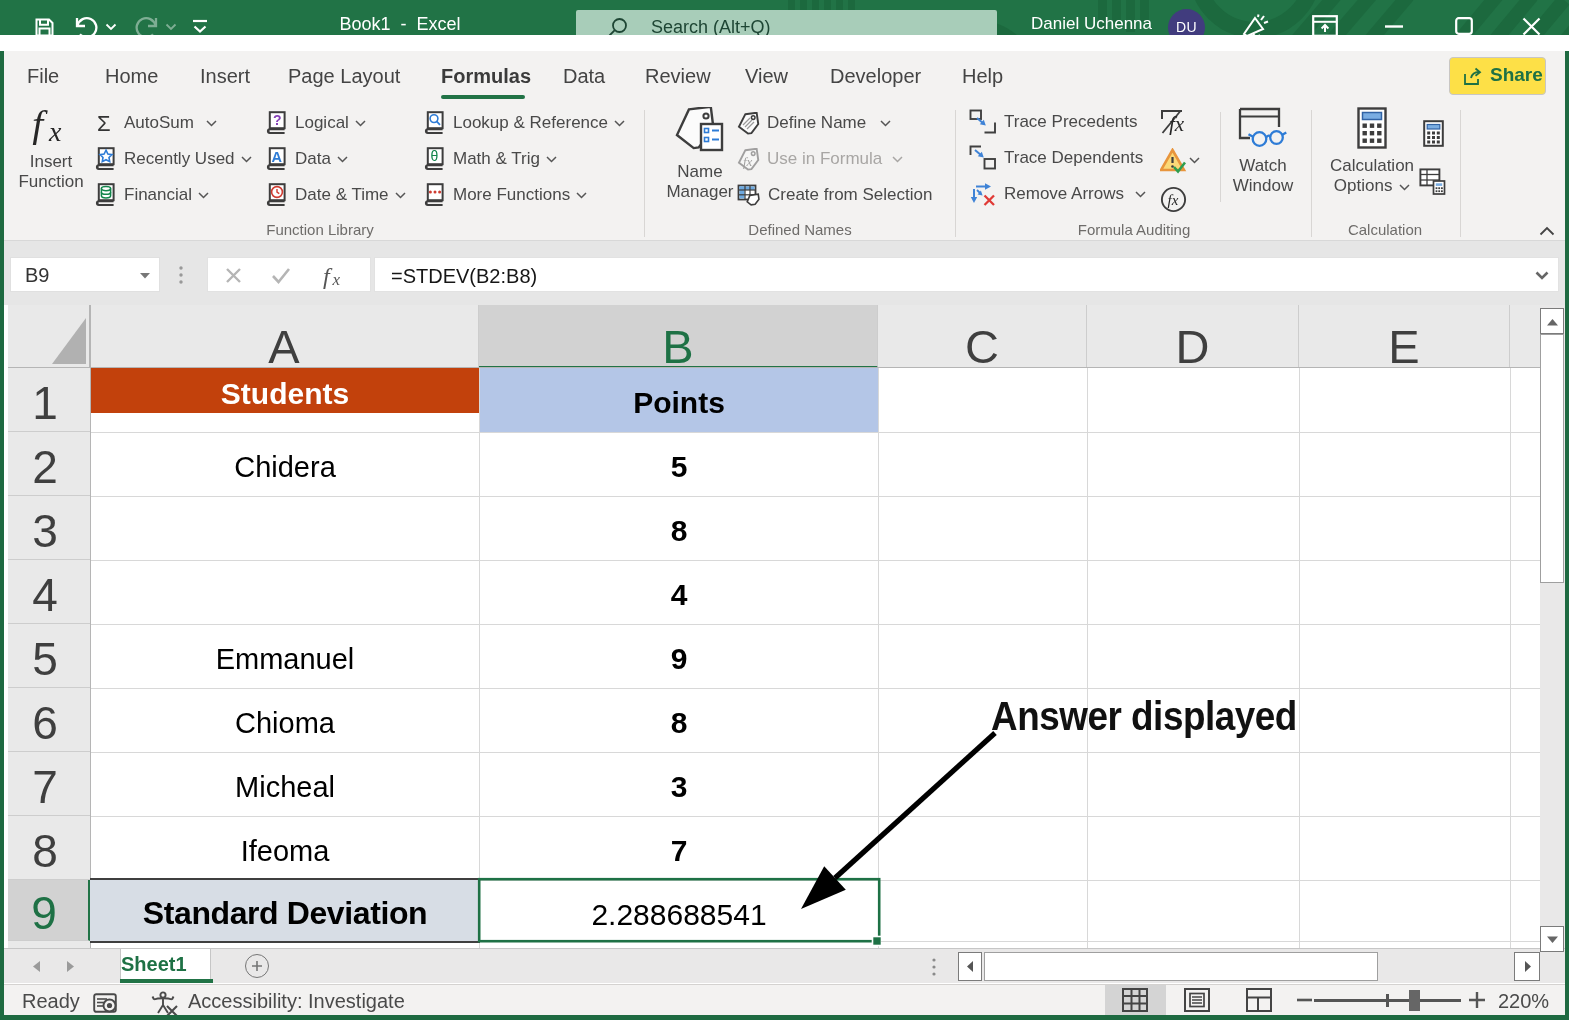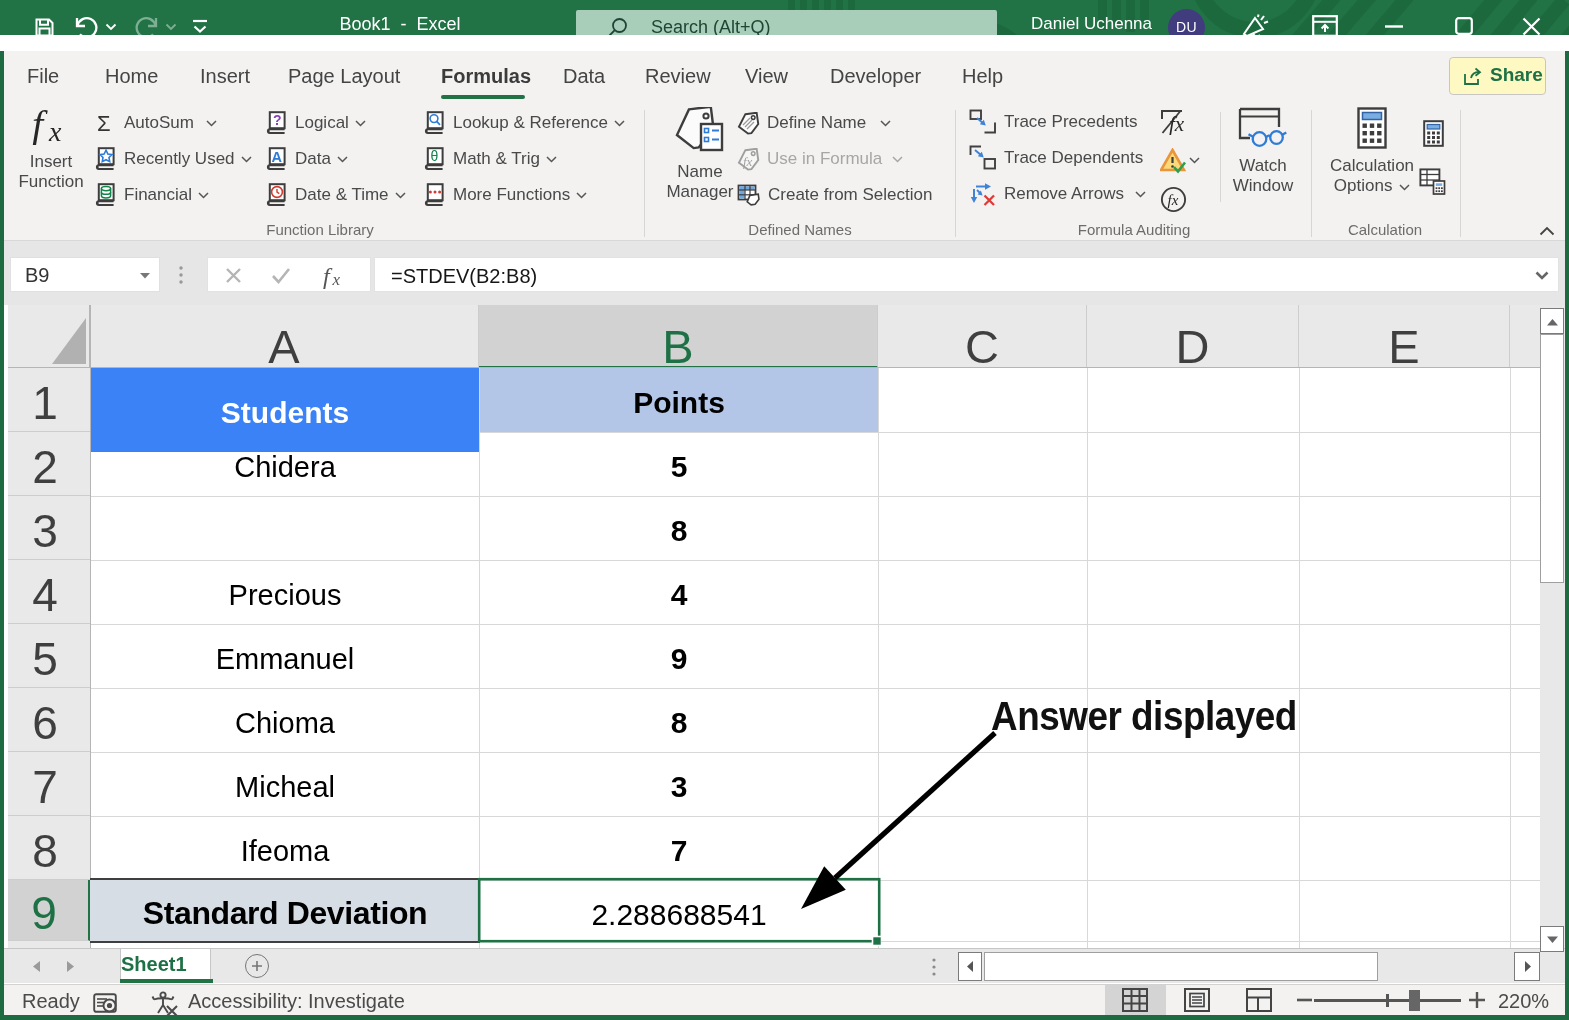--- a/index.html
+++ b/index.html
@@ -14,21 +14,21 @@
   #title-text { position:absolute; left:300px; top:14px; width:200px; text-align:center; color:#fff; font-size:18px; }
   #searchbox { position:absolute; left:576px; top:10px; width:421px; height:35px; background:#a8cdb9; border-radius:2px; }
   #searchbox .stext { position:absolute; left:75px; top:7px; font-size:18px; color:#1e4634; }
   #username { position:absolute; right:417px; top:14px; color:#fff; font-size:17px; }
   #avatar { position:absolute; left:1168px; top:9px; width:37px; height:37px; border-radius:50%; background:#413c7e; color:#fff; font-size:14px; text-align:center; line-height:37px; letter-spacing:0.5px; }
 
   
   #menubar { position:absolute; left:0; top:51px; width:1569px; height:49px; background:#f3f2f1; }
   .mitem { position:absolute; top:14px; font-size:20px; color:#444; white-space:nowrap; }
   #m-underline { position:absolute; left:441px; top:44px; width:84px; height:4px; background:#217346; border-radius:2px; }
-  #sharebtn { position:absolute; left:1449px; top:6px; width:97px; height:38px; background:#fef9c3; border:1px solid #c8c6c4; border-radius:4px; color:#1e7145; font-weight:bold; font-size:19px; }
+  #sharebtn { position:absolute; left:1449px; top:6px; width:97px; height:38px; background:#fde047; border:1px solid #c8c6c4; border-radius:4px; color:#1e7145; font-weight:bold; font-size:19px; }
 
   
   #ribbon { position:absolute; left:0; top:100px; width:1569px; height:140px; background:#f3f2f1; }
   .rrow { position:absolute; display:flex; align-items:center; height:26px; white-space:nowrap; }
   .rlabel { font-size:17px; color:#494949; margin-left:7px; }
   .rlabel.gray { color:#a8a6a4; }
   .chev { margin-left:6px; }
   .gsep { position:absolute; top:10px; height:127px; width:1px; background:#d8d6d4; }
   .glabel { position:absolute; top:121px; font-size:15px; color:#6e6c6a; text-align:center; white-space:nowrap; }
   .bigbtn { position:absolute; text-align:center; font-size:17px; color:#494949; }
@@ -552,24 +552,23 @@
     <div class="gline-h" style="left:87px;top:127px;width:1451px"></div>
     <div class="gline-h" style="left:87px;top:191px;width:1451px"></div>
     <div class="gline-h" style="left:87px;top:255px;width:1451px"></div>
     <div class="gline-h" style="left:87px;top:319px;width:1451px"></div>
     <div class="gline-h" style="left:87px;top:383px;width:1451px"></div>
     <div class="gline-h" style="left:87px;top:447px;width:1451px"></div>
     <div class="gline-h" style="left:87px;top:511px;width:1451px"></div>
     <div class="gline-h" style="left:87px;top:575px;width:1451px"></div>
     <div class="gline-h" style="left:87px;top:636px;width:1451px"></div>
 
-    <div class="cell" style="left:87px;top:63px;width:388px;height:84px;background:#3b82f6;color:#fff;font-weight:bold;font-size:30px">Students</div>
+    <div class="cell" style="left:87px;top:63px;width:388px;height:45px;background:#c2410c;color:#fff;font-weight:bold;font-size:30px">Students</div>
     <div class="cell" style="left:476px;top:63px;width:398px;height:64px;background:#b4c6e7;font-weight:bold;font-size:30px">Points</div>
     <div class="cell" style="left:87px;top:127px;width:388px;height:64px">Chidera</div>
-    <div class="cell" style="left:87px;top:255px;width:388px;height:64px">Precious</div>
     <div class="cell" style="left:87px;top:319px;width:388px;height:64px">Emmanuel</div>
     <div class="cell" style="left:87px;top:383px;width:388px;height:64px">Chioma</div>
     <div class="cell" style="left:87px;top:447px;width:388px;height:64px">Micheal</div>
     <div class="cell" style="left:87px;top:511px;width:388px;height:64px">Ifeoma</div>
     <div class="cell" style="left:476px;top:127px;width:398px;height:64px;font-weight:bold;font-size:30px">5</div>
     <div class="cell" style="left:476px;top:191px;width:398px;height:64px;font-weight:bold;font-size:30px">8</div>
     <div class="cell" style="left:476px;top:255px;width:398px;height:64px;font-weight:bold;font-size:30px">4</div>
     <div class="cell" style="left:476px;top:319px;width:398px;height:64px;font-weight:bold;font-size:30px">9</div>
     <div class="cell" style="left:476px;top:383px;width:398px;height:64px;font-weight:bold;font-size:30px">8</div>
     <div class="cell" style="left:476px;top:447px;width:398px;height:64px;font-weight:bold;font-size:30px">3</div>

